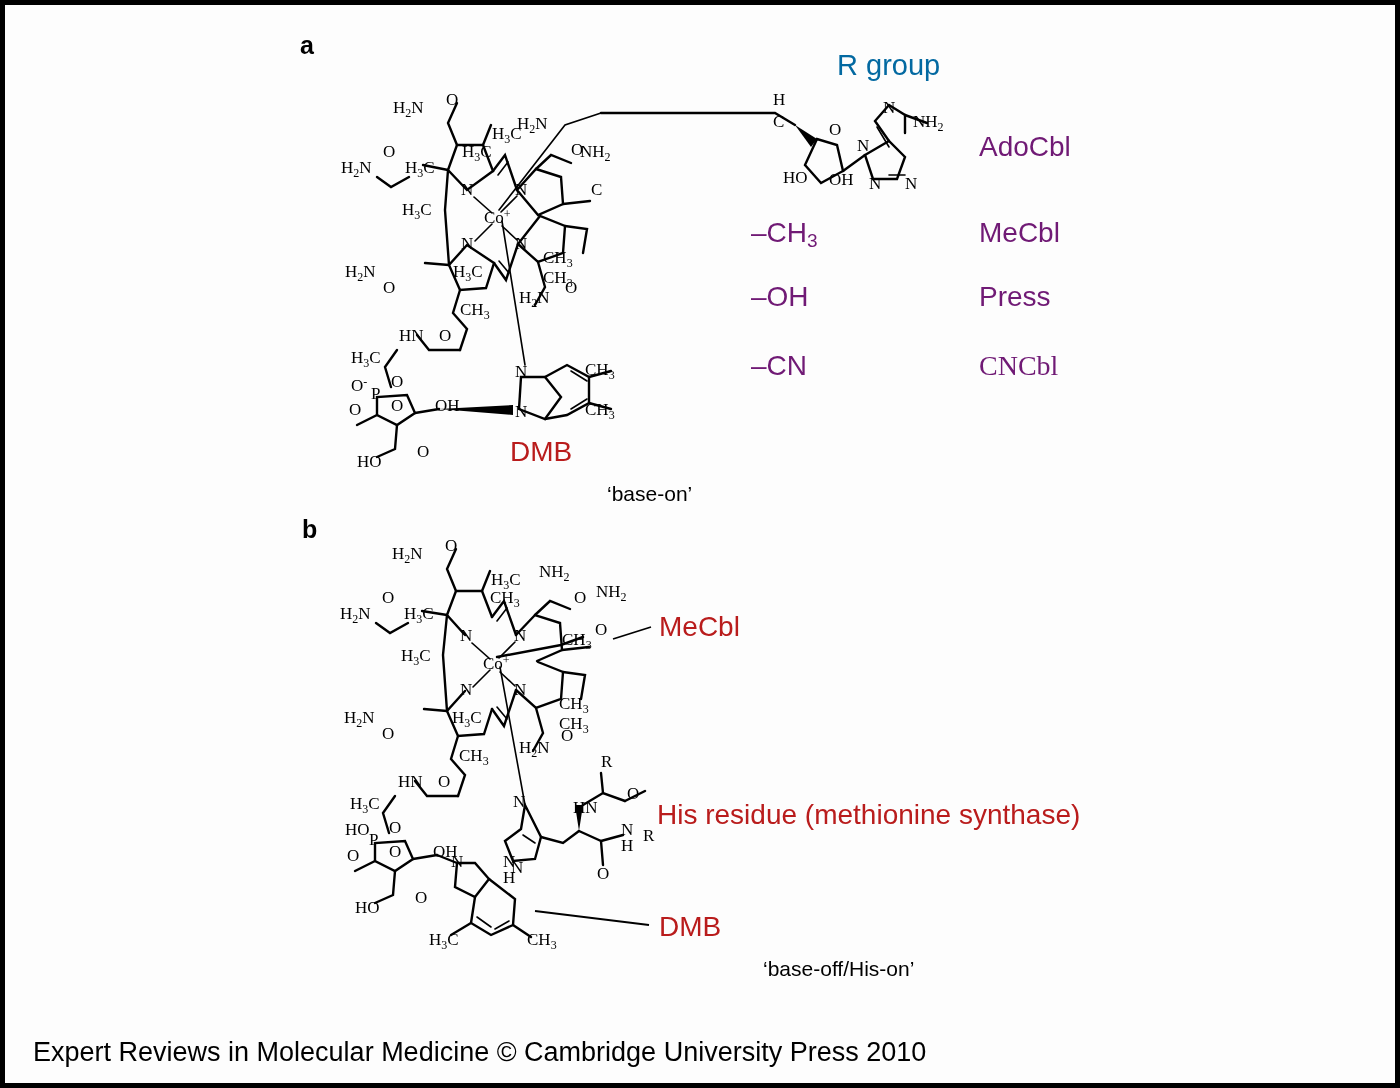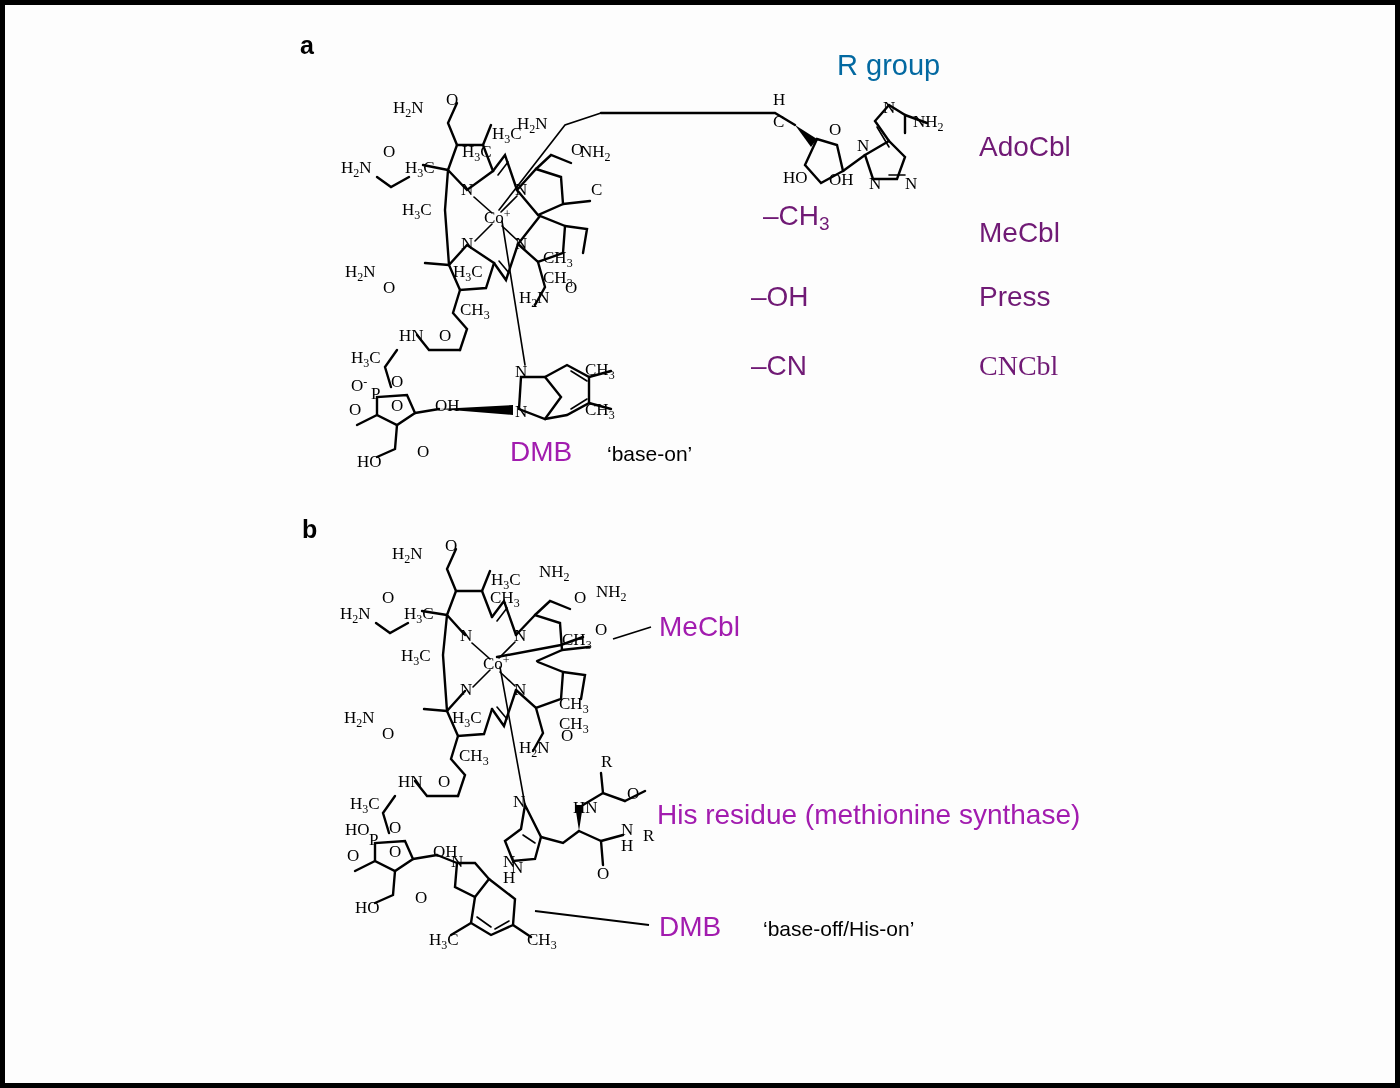--- a/index.html
+++ b/index.html
@@ -22,41 +22,42 @@
   .panel-label {
     position: absolute;
     font-weight: bold;
     font-size: 25px;
     color: #000;
     line-height: 1;
   }
   .plain-label {
     position: absolute;
     font-size: 28px;
-    color: #a21caf;
+    color: #b91c1c;
     line-height: 1;
     white-space: nowrap;
   }
   .r-head {
     position: absolute;
     font-size: 29px;
     color: #0369a1;
     white-space: nowrap;
   }
   .r-sub {
     position: absolute;
     font-size: 28px;
     color: #701a75;
     white-space: nowrap;
   }
   .quoted {
     position: absolute;
     font-size: 21px;
     color: #000;
     white-space: nowrap;
+    margin-top: 40px;
   }
   .caption-main {
     position: absolute;
     font-size: 34px;
     color: #000;
     white-space: nowrap;
   }
   .caption-sub {
     position: absolute;
     font-size: 27px;
@@ -187,21 +188,21 @@
     <text class="atom" x="824" y="130">O</text>
     <text class="atom" x="778" y="178">HO</text>
     <text class="atom" x="824" y="180">OH</text>
     <text class="atom" x="852" y="146">N</text>
     <text class="atom" x="878" y="108">N</text>
     <text class="atom" x="864" y="184">N</text>
     <text class="atom" x="900" y="184">N</text>
     <text class="atom" x="908" y="122">NH<tspan class="atom-sm" dy="4">2</tspan></text>
   </svg>
 
-  <div class="r-sub" style="left:746px; top:195px;margin-left:12px;">–CH<sub>3</sub></div>
+  <div class="r-sub" style="left:746px; top:212px;">–CH<sub>3</sub></div>
   <div class="r-sub" style="left:746px; top:276px;">–OH</div>
   <div class="r-sub" style="left:746px; top:345px;">–CN</div>
 
   <div class="r-sub" style="left:974px; top:126px;">AdoCbl</div>
   <div class="r-sub" style="left:974px; top:212px;">MeCbl</div>
   <div class="r-sub" style="left:974px; top:276px;">Press</div>
   <div class="r-sub" style="left:974px; top:345px;font-family:Liberation Serif, serif;">CNCbl</div>
 
   <div class="plain-label" style="left:505px; top:433px;">DMB</div>
   <div class="quoted" style="left:602px; top:437px;">‘base-on’</div>
@@ -326,14 +327,15 @@
   </svg>
 
   <div class="plain-label" style="left:654px; top:608px;">MeCbl</div>
 
   <div class="plain-label" style="left:652px; top:796px;">His residue (methionine synthase)</div>
 
   <div class="plain-label" style="left:654px; top:908px;">DMB</div>
   <div class="quoted" style="left:758px; top:912px;">‘base-off/His-on’</div>
 
 
+  <div class="caption-sub" style="left:28px; top:1032px;">Expert Reviews in Molecular Medicine © Cambridge University Press 2010</div>
 
 </div>
 
 </body></html>

